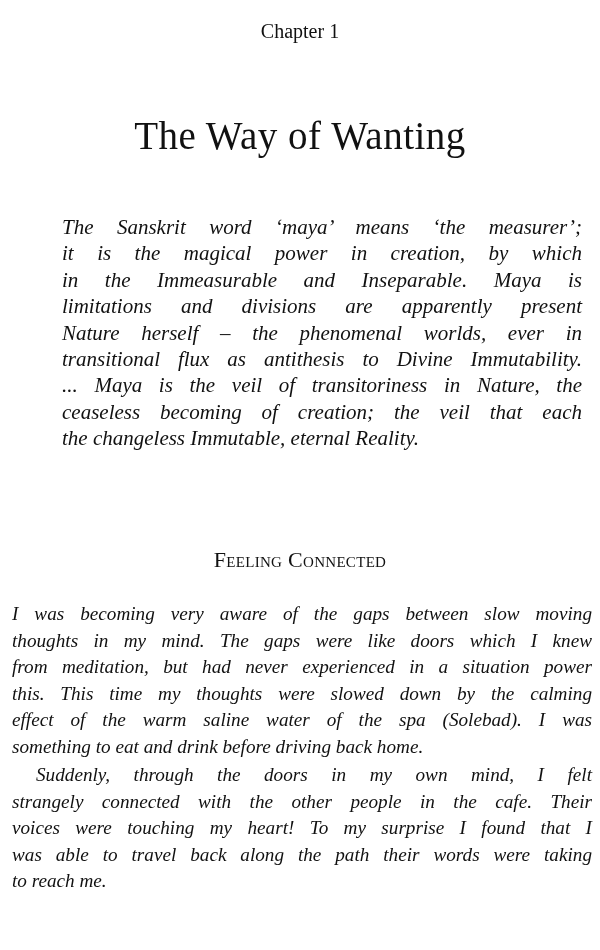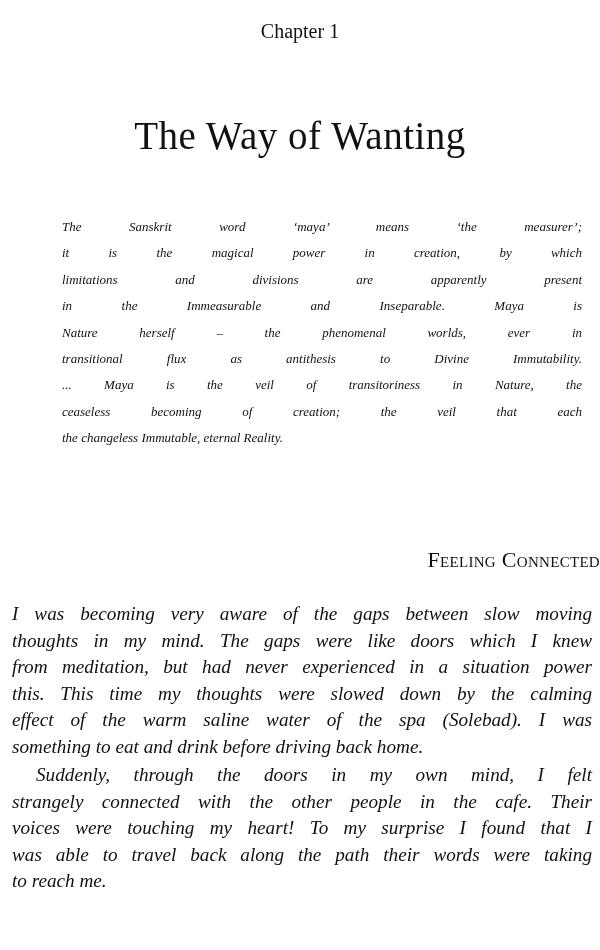--- a/index.html
+++ b/index.html
@@ -12,27 +12,27 @@
     position: absolute; left: 0; width: 600px; top: 18px;
     text-align: center; font-size: 20px; line-height: 26px;
   }
   .chapter-title {
     position: absolute; left: 0; width: 600px; top: 112px;
     text-align: center; font-size: 39px; line-height: 48px;
     letter-spacing: 0.5px;
   }
   .epigraph {
     position: absolute; left: 62px; width: 520px; top: 214px;
-    font-style: italic; font-size: 13px; line-height: 26.4px;
+    font-style: italic; font-size: 21px; line-height: 26.4px;
   }
   .epigraph .line { display: block; white-space: nowrap; text-align: justify; text-align-last: justify; }
   .epigraph .line.last { text-align-last: left; }
   .section-heading {
     position: absolute; left: 0; width: 600px; top: 546px;
-    text-align: right; font-size: 22px; line-height: 28px;
+    text-align: center; font-size: 22px; line-height: 28px;
     font-variant: small-caps; letter-spacing: 0.3px;
   }
   .body-text {
     position: absolute; left: 12px; width: 580px; top: 601px;
     font-style: italic; font-size: 19.2px; line-height: 26.5px;
   }
   .body-text .line { display: block; white-space: nowrap; text-align: justify; text-align-last: justify; font-style: italic; }
   .body-text .line.last { text-align-last: left; }
   .body-text .line.indent { padding-left: 24px; }
   .para-gap { display: block; height: 2px; }
@@ -42,22 +42,22 @@
 
 <div>
 
   <div class="chapter-label">Chapter 1</div>
 
   <h1 class="chapter-title" style="margin:0;font-weight:normal;">The Way of Wanting</h1>
 
   <div class="epigraph">
     <span class="line">The Sanskrit word ‘maya’ means ‘the measurer’;</span>
     <span class="line">it is the magical power in creation, by which</span>
+    <span class="line">in the Immeasurable and Inseparable. Maya is</span>
     <span class="line">limitations and divisions are apparently present</span>
-    <span class="line">in the Immeasurable and Inseparable. Maya is</span>
     <span class="line">Nature herself – the phenomenal worlds, ever in</span>
     <span class="line">transitional flux as antithesis to Divine Immutability.</span>
     <span class="line">... Maya is the veil of transitoriness in Nature, the</span>
     <span class="line">ceaseless becoming of creation; the veil that each</span>
     <span class="line last">the changeless Immutable, eternal Reality.</span>
   </div>
 
   <h2 class="section-heading" style="margin:0;font-weight:normal;">Feeling Connected</h2>
 
   <div class="body-text">

